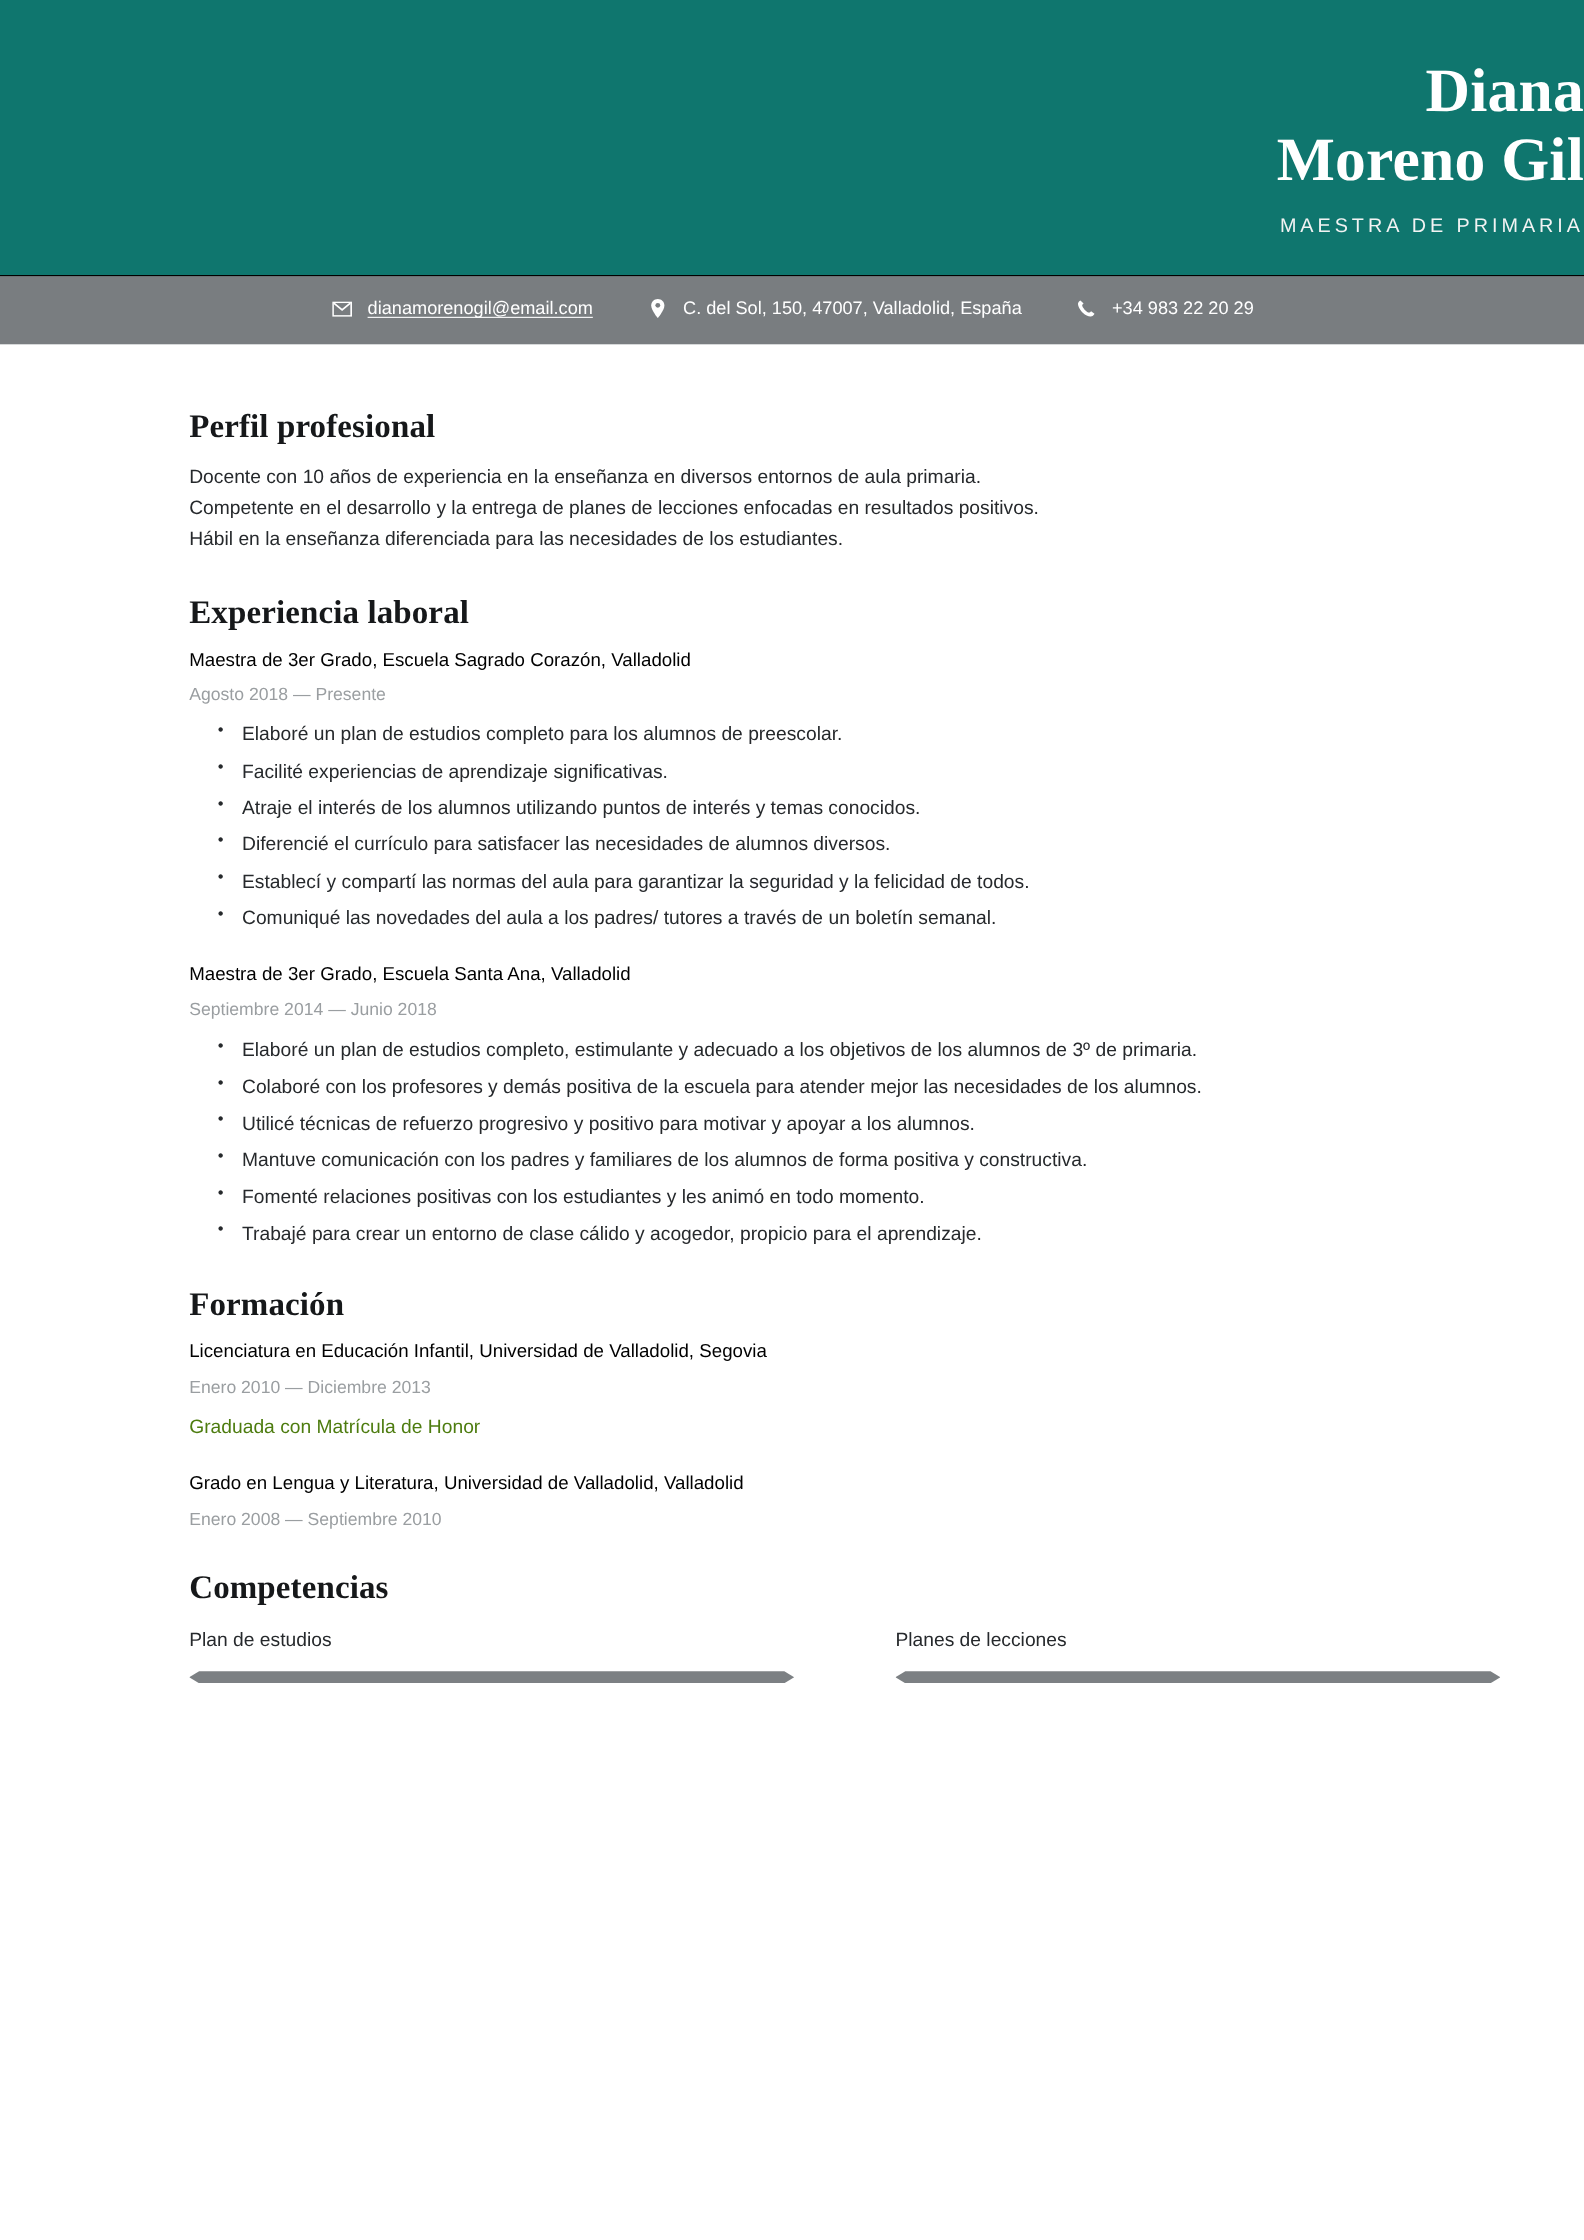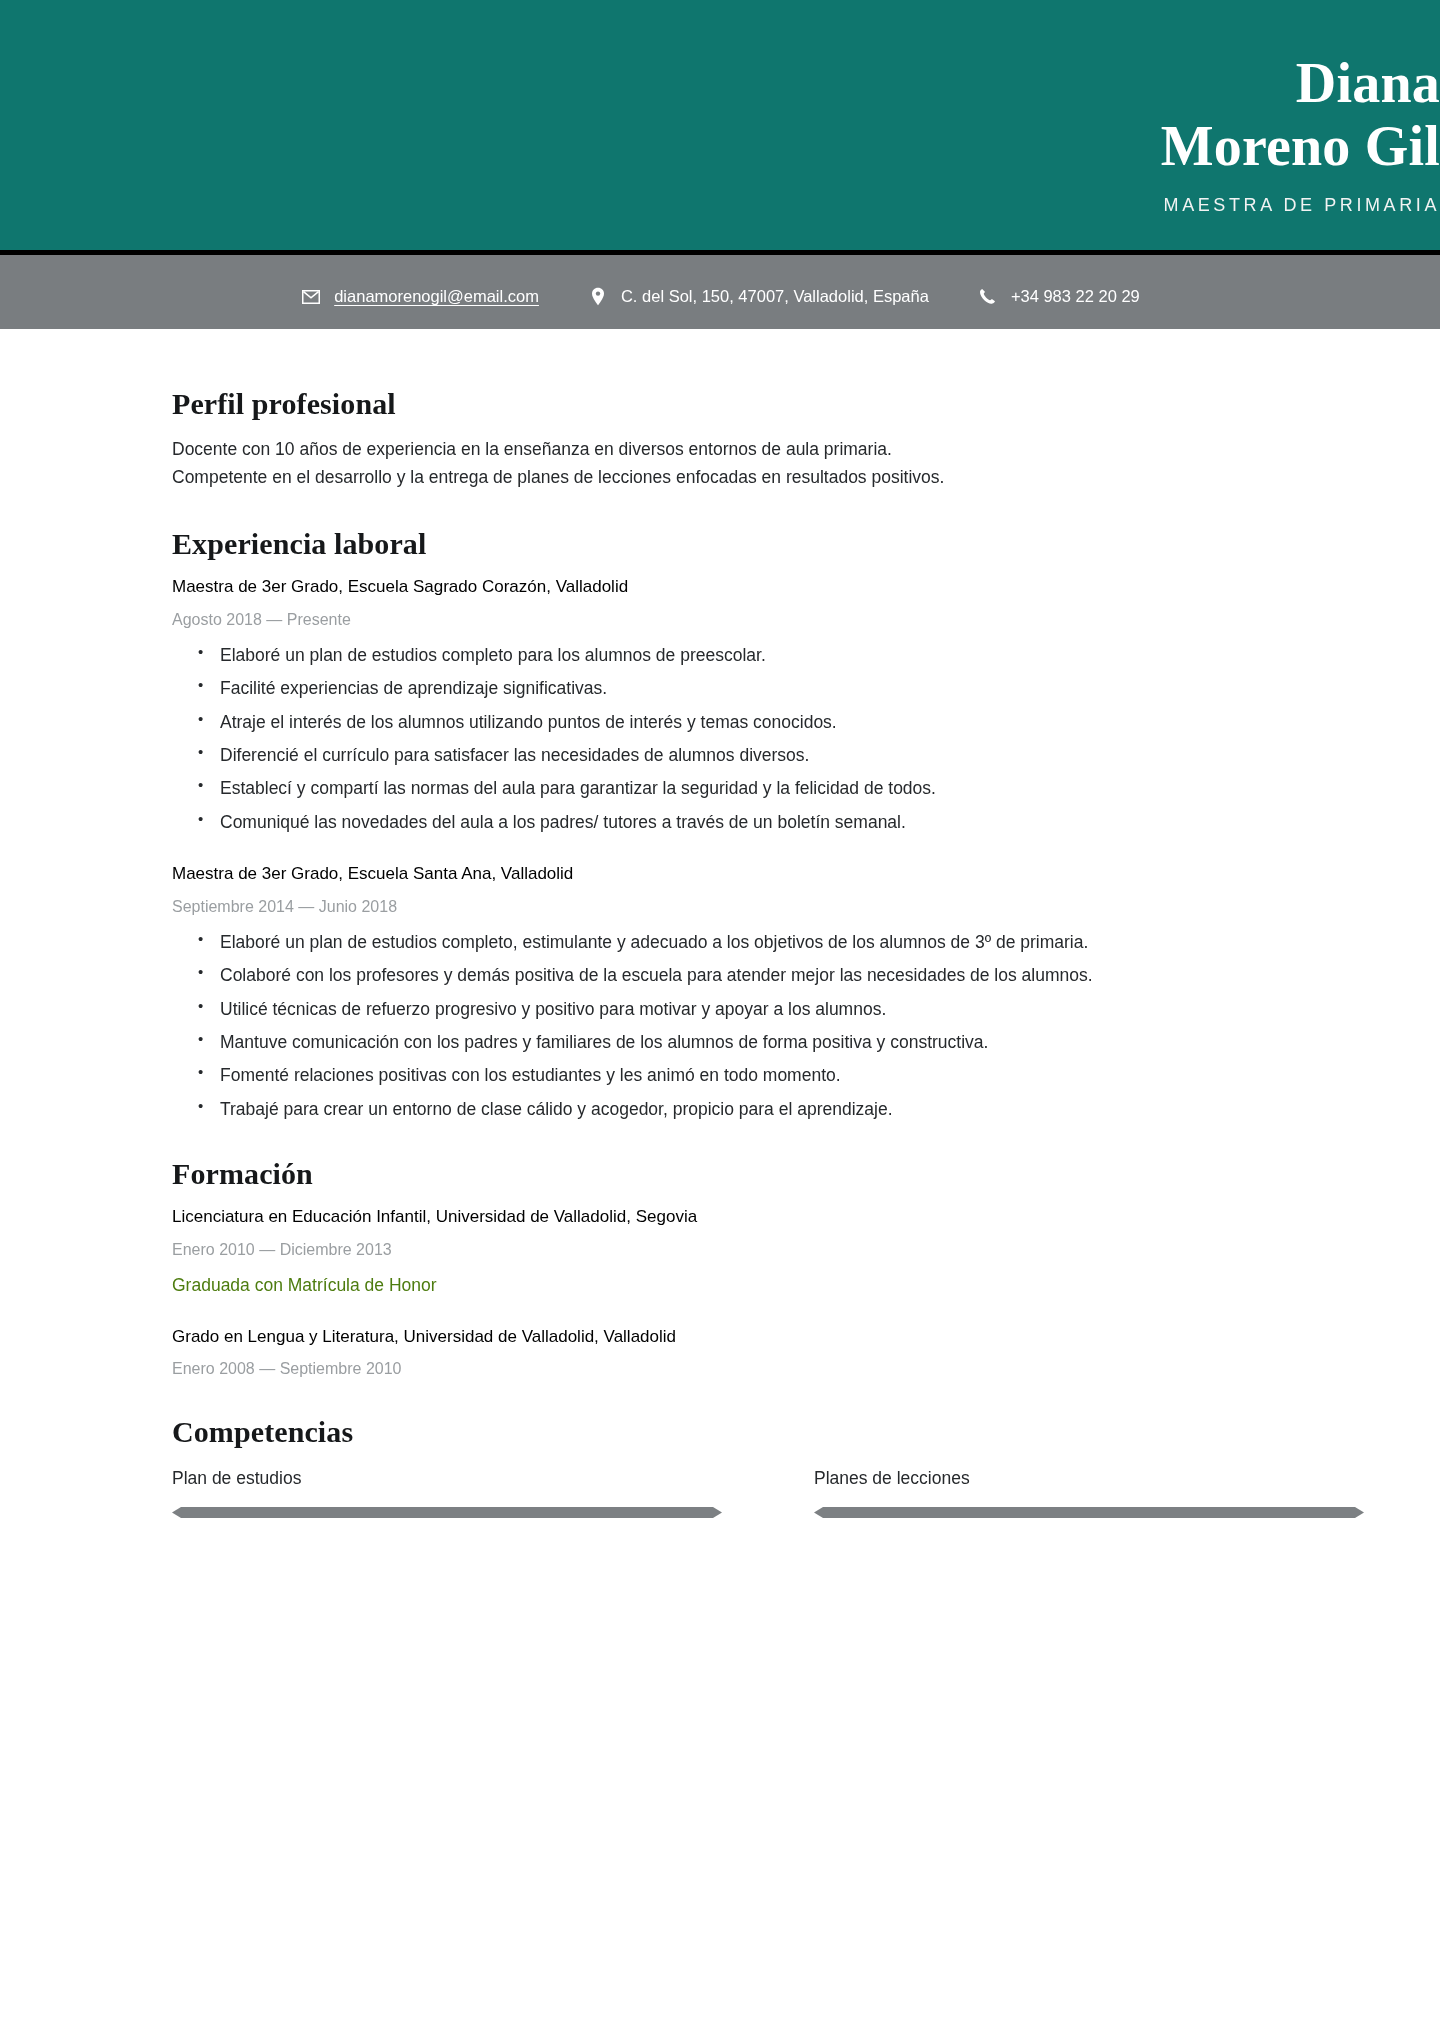--- a/index.html
+++ b/index.html
@@ -38,23 +38,23 @@
     color: #f2f3f3;
     font-family: "Liberation Sans", sans-serif;
     font-size: 18px;
     letter-spacing: 3.6px;
     margin-top: 16px;
     font-weight: 400;
   }
 
   .contactbar {
     background: #797d80;
-    border-top: 5px solid #000000;
+    border-top: 1px solid #000000;
     width: 100%;
-    padding: 32px 0 22px 0;
+    padding: 20px 0 22px 0;
     display: flex;
     justify-content: center;
     align-items: center;
   }
   .contact-group {
     display: flex;
     align-items: center;
     gap: 0px;
   }
   .contact-item {
@@ -223,20 +223,21 @@
 
     </div>
   </div>
 
   <main class="content">
 
     <section class="section profile">
       <h2 class="section-title">Perfil profesional</h2>
       <div class="profile-line">Docente con 10 años de experiencia en la enseñanza en diversos entornos de aula primaria.</div>
       <div class="profile-line">Competente en el desarrollo y la entrega de planes de lecciones enfocadas en resultados positivos.</div>
+      <div class="profile-line">Hábil en  la enseñanza diferenciada para las necesidades de los estudiantes.</div>
     </section>
 
     <section class="section experience">
       <h2 class="section-title">Experiencia laboral</h2>
 
       <div class="entry">
         <div class="entry-title">Maestra de 3er Grado, Escuela Sagrado Corazón, Valladolid</div>
         <div class="entry-dates">Agosto 2018 — Presente</div>
         <ul class="bullets">
           <li>Elaboré un plan de estudios completo para los alumnos de preescolar.</li>

